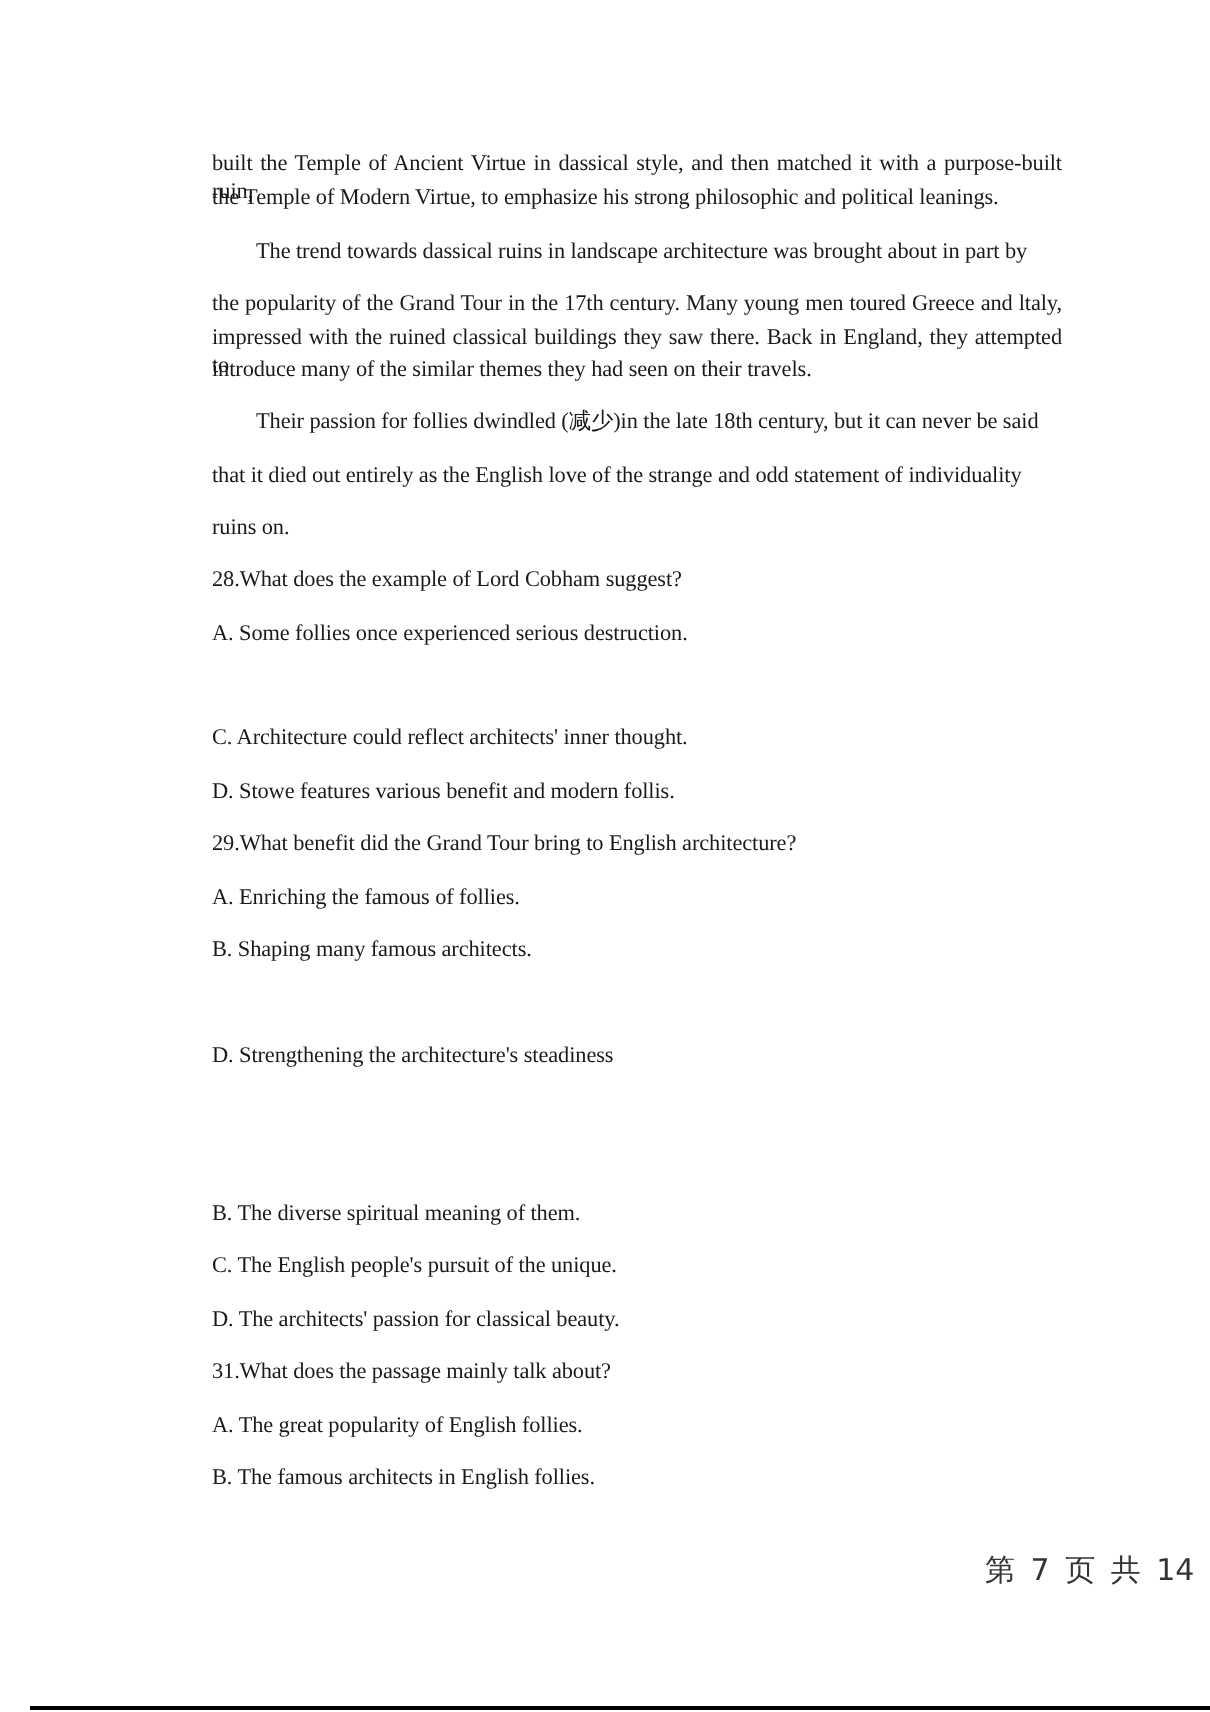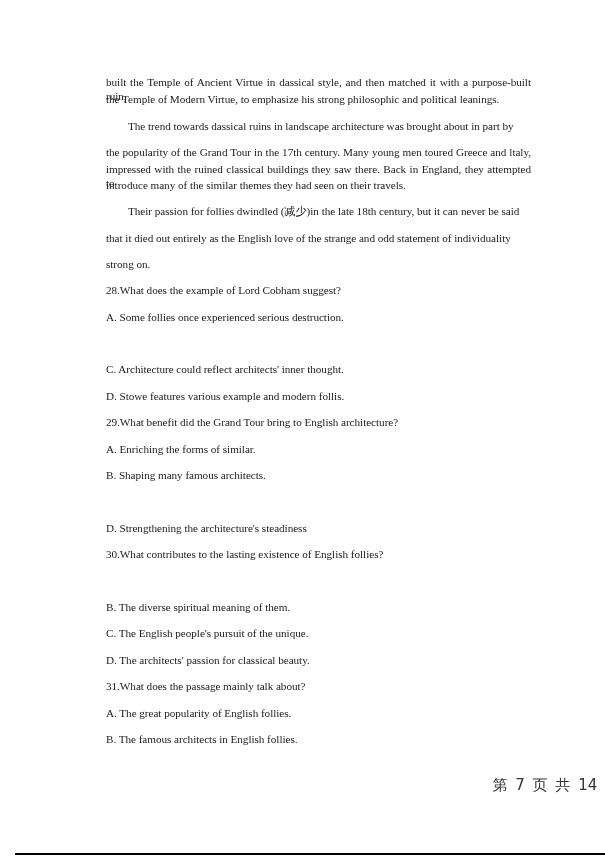--- a/index.html
+++ b/index.html
@@ -26,33 +26,32 @@
 <div class="page">
 
   <div class="line justify" style="top:75px">built the Temple of Ancient Virtue in dassical style, and then matched it with a purpose-built ruin,</div>
   <div class="line" style="top:92px">the Temple of Modern Virtue, to emphasize his strong philosophic and political leanings.</div>
   <div class="line indent" style="top:119px">The trend towards dassical ruins in landscape architecture was brought about in part by</div>
   <div class="line justify" style="top:145px">the popularity of the Grand Tour in the 17th century. Many young men toured Greece and ltaly,</div>
   <div class="line justify" style="top:162px">impressed with the ruined classical buildings they saw there. Back in England, they attempted to</div>
   <div class="line" style="top:178px">introduce many of the similar themes they had seen on their travels.</div>
   <div class="line indent" style="top:204px">Their passion for follies dwindled (减少)in the late 18th century, but it can never be said</div>
   <div class="line" style="top:231px">that it died out entirely as the English love of the strange and odd statement of individuality</div>
-  <div class="line" style="top:257px">strong on.</div>
+  <div class="line" style="top:257px">ruins on.</div>
 
   <div class="line" style="top:283px">28.What does the example of Lord Cobham suggest?</div>
   <div class="line" style="top:310px">A. Some follies once experienced serious destruction.</div>
   <div class="line" style="top:362px">C. Architecture could reflect architects' inner thought.</div>
-  <div class="line" style="top:389px">D. Stowe features various example and modern follis.</div>
+  <div class="line" style="top:389px">D. Stowe features various benefit and modern follis.</div>
 
   <div class="line" style="top:415px">29.What benefit did the Grand Tour bring to English architecture?</div>
-  <div class="line" style="top:442px">A. Enriching the forms of similar.</div>
+  <div class="line" style="top:442px">A. Enriching the famous of follies.</div>
   <div class="line" style="top:468px">B. Shaping many famous architects.</div>
   <div class="line" style="top:521px">D. Strengthening the architecture's steadiness</div>
 
-  <div class="line" style="top:547px">30.What contributes to the lasting existence of English follies?</div>
   <div class="line" style="top:600px">B. The diverse spiritual meaning of them.</div>
   <div class="line" style="top:626px">C. The English people's pursuit of the unique.</div>
   <div class="line" style="top:653px">D. The architects' passion for classical beauty.</div>
 
   <div class="line" style="top:679px">31.What does the passage mainly talk about?</div>
   <div class="line" style="top:706px">A. The great popularity of English follies.</div>
   <div class="line" style="top:732px">B. The famous architects in English follies.</div>
 
   <div class="footer">第 7 页 共 14 页</div>
   <div class="bottom-rule"></div>

